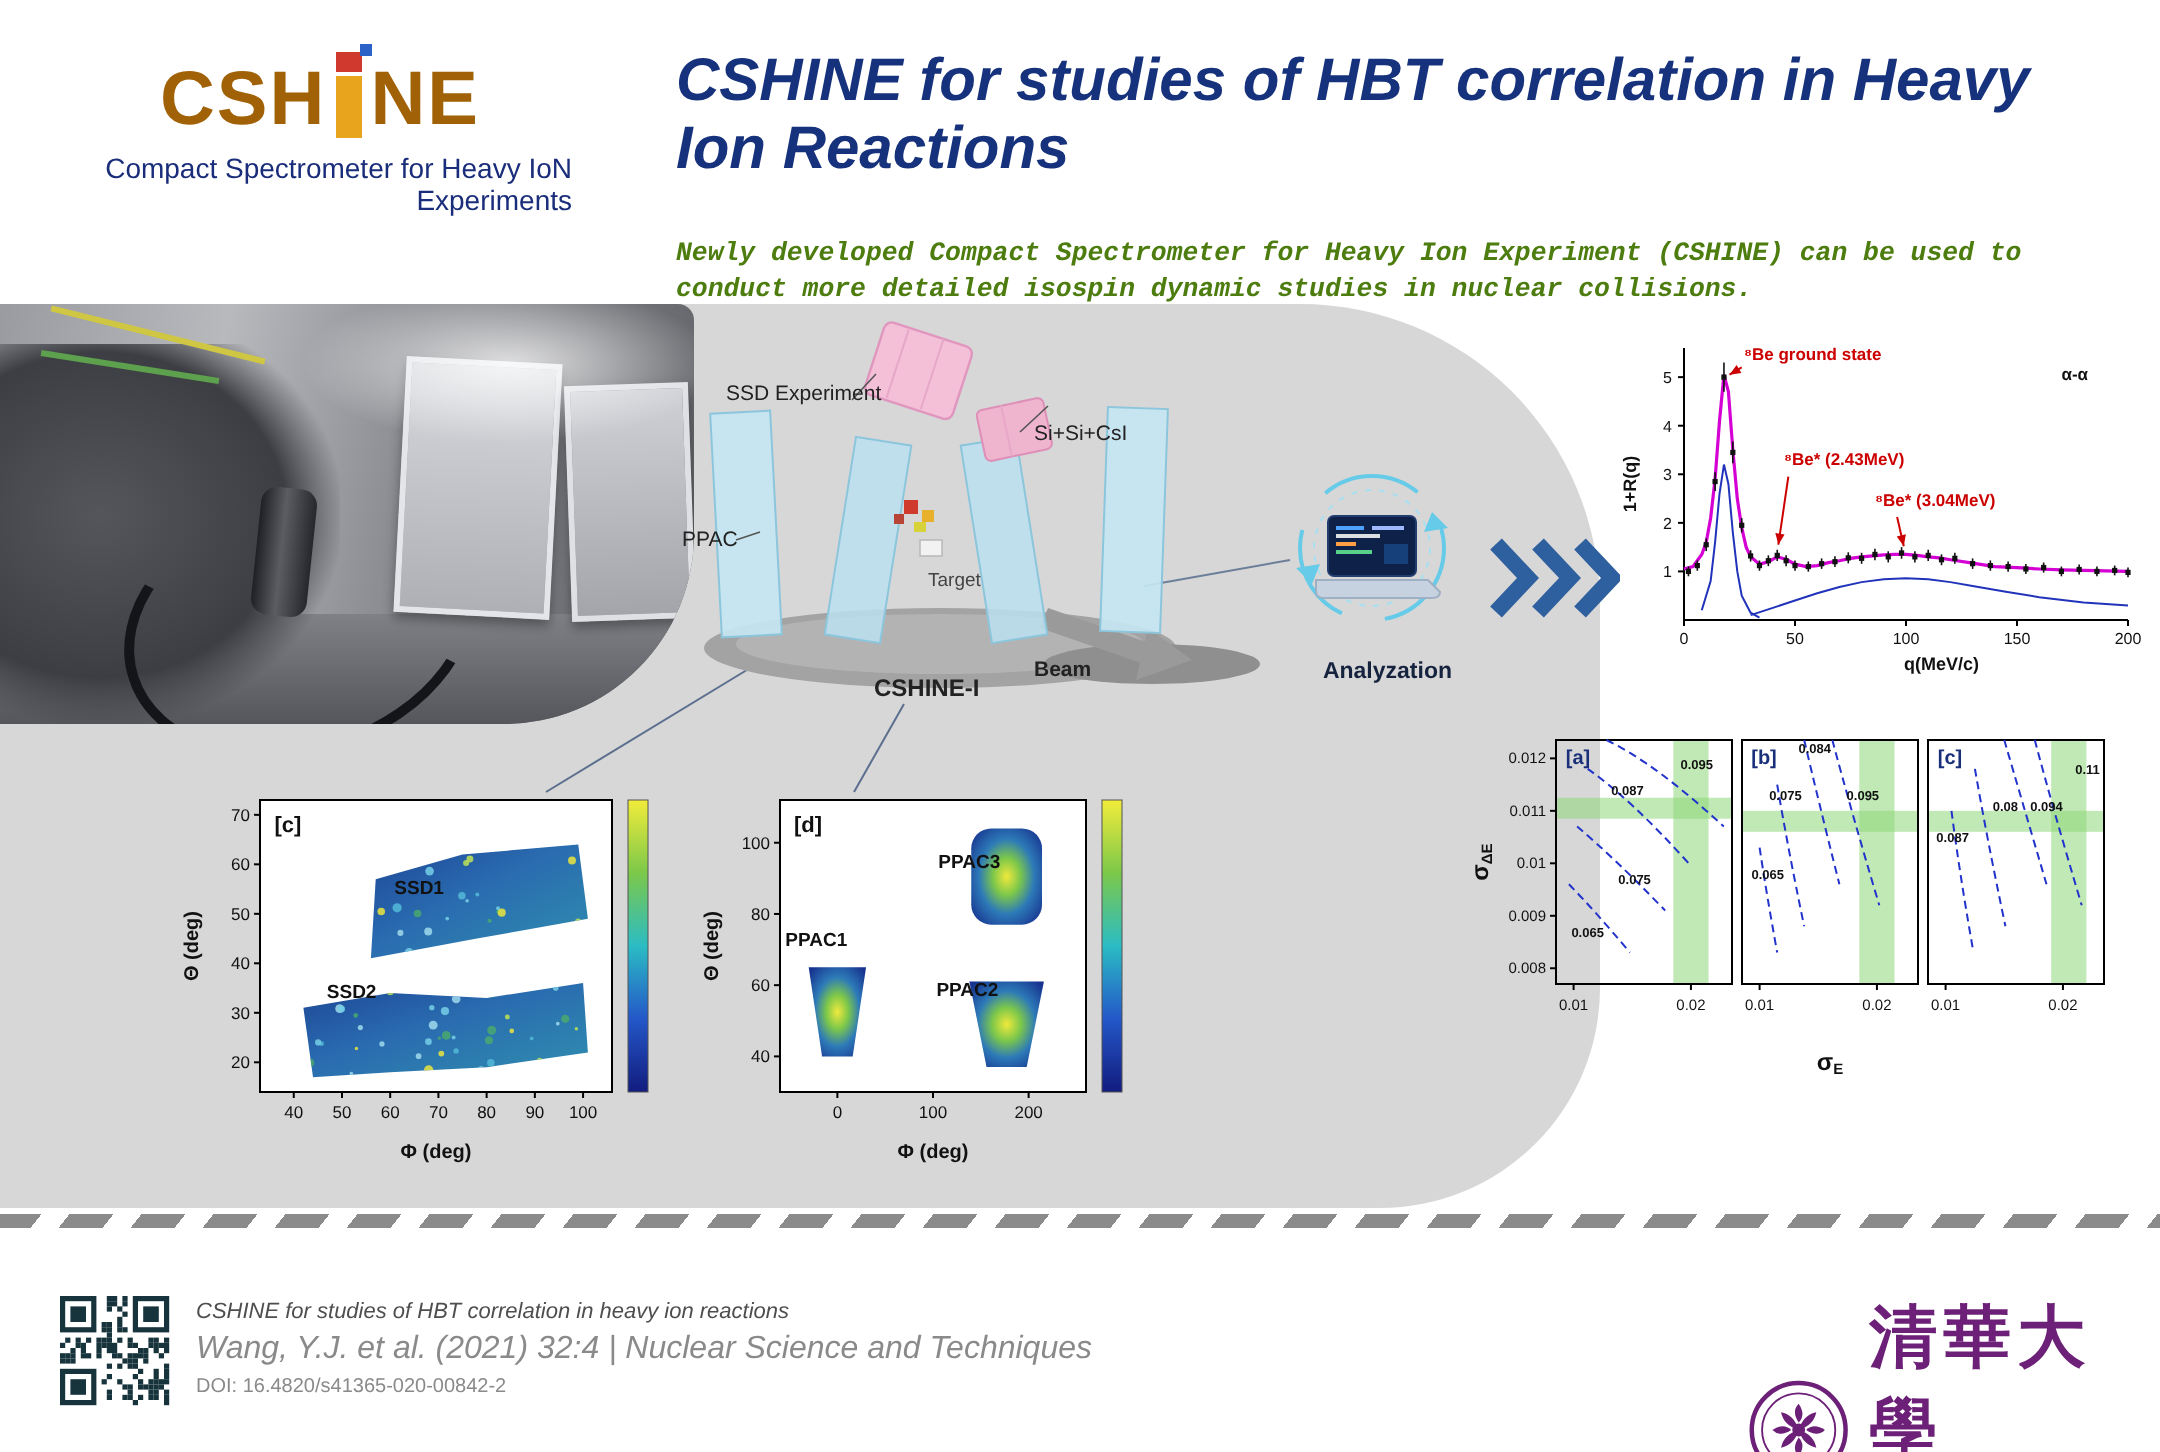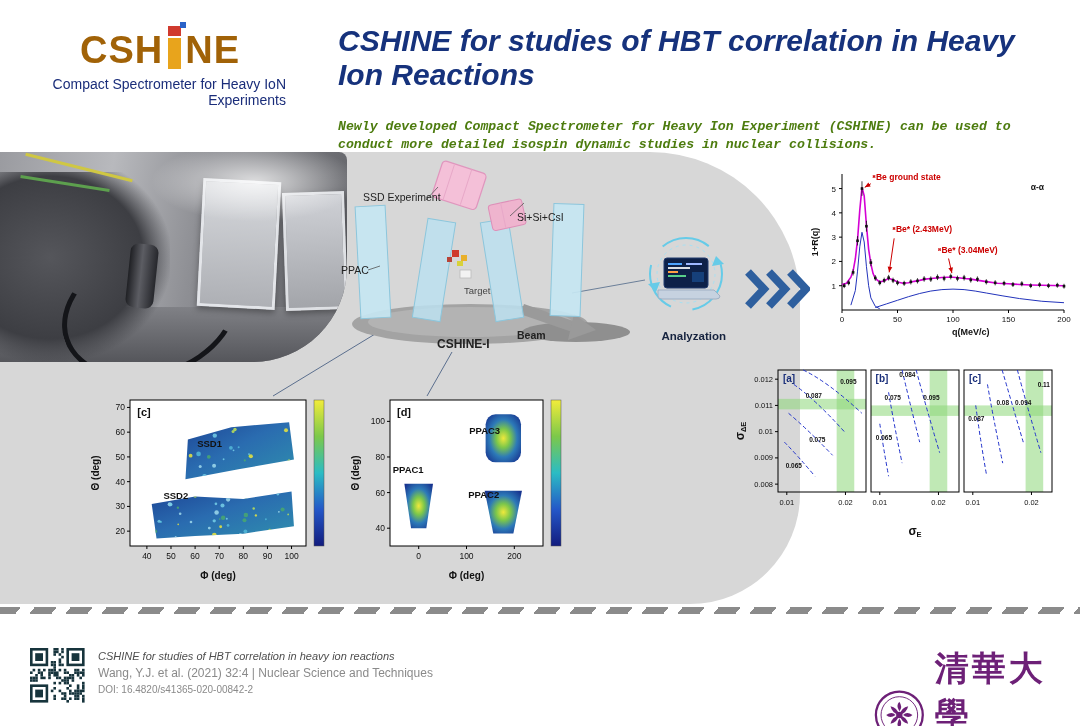--- a/index.html
+++ b/index.html
@@ -50,21 +50,21 @@
   #map-c{position:absolute;left:88px;top:392px;}
   #map-d{position:absolute;left:348px;top:392px;}
   #res{position:absolute;left:732px;top:362px;}
   .caption{position:absolute;left:790px;top:544px;width:272px;font-size:11px;color:#969696;line-height:1.4;}
   
   .divider{position:absolute;left:0;top:607px;width:1080px;height:7px;overflow:hidden;}
   .divider-in{width:1180px;height:7px;margin-left:-40px;background:repeating-linear-gradient(90deg,#8b8b8b 0 22px,transparent 22px 36px);transform:skewX(-38deg);}
   .qr{position:absolute;left:30px;top:648px;}
   .cite{position:absolute;left:98px;top:650px;display:flex;flex-direction:column;gap:4px;}
   .cite .l1{font-style:italic;color:#4e4e4e;font-size:11px;}
-  .cite .l2{color:#8a8a8a;font-size:12px;}
+  .cite .l2{font-style:italic;color:#8a8a8a;font-size:16px;}
   .cite .l3{color:#8a8a8a;font-size:10px;}
   .uni{position:absolute;left:874px;top:646px;display:flex;align-items:center;gap:10px;}
   .uni-col{display:flex;flex-direction:column;align-items:center;}
   .uni-cn{font-size:34px;color:#6d2077;font-weight:700;letter-spacing:3px;}
   .uni-en{font-family:"Liberation Serif",serif;font-size:18px;color:#6d2077;font-weight:700;margin-top:3px;}
   svg text{font-family:"Liberation Sans",sans-serif;}
 </style>
 </head>
 <body>
 

